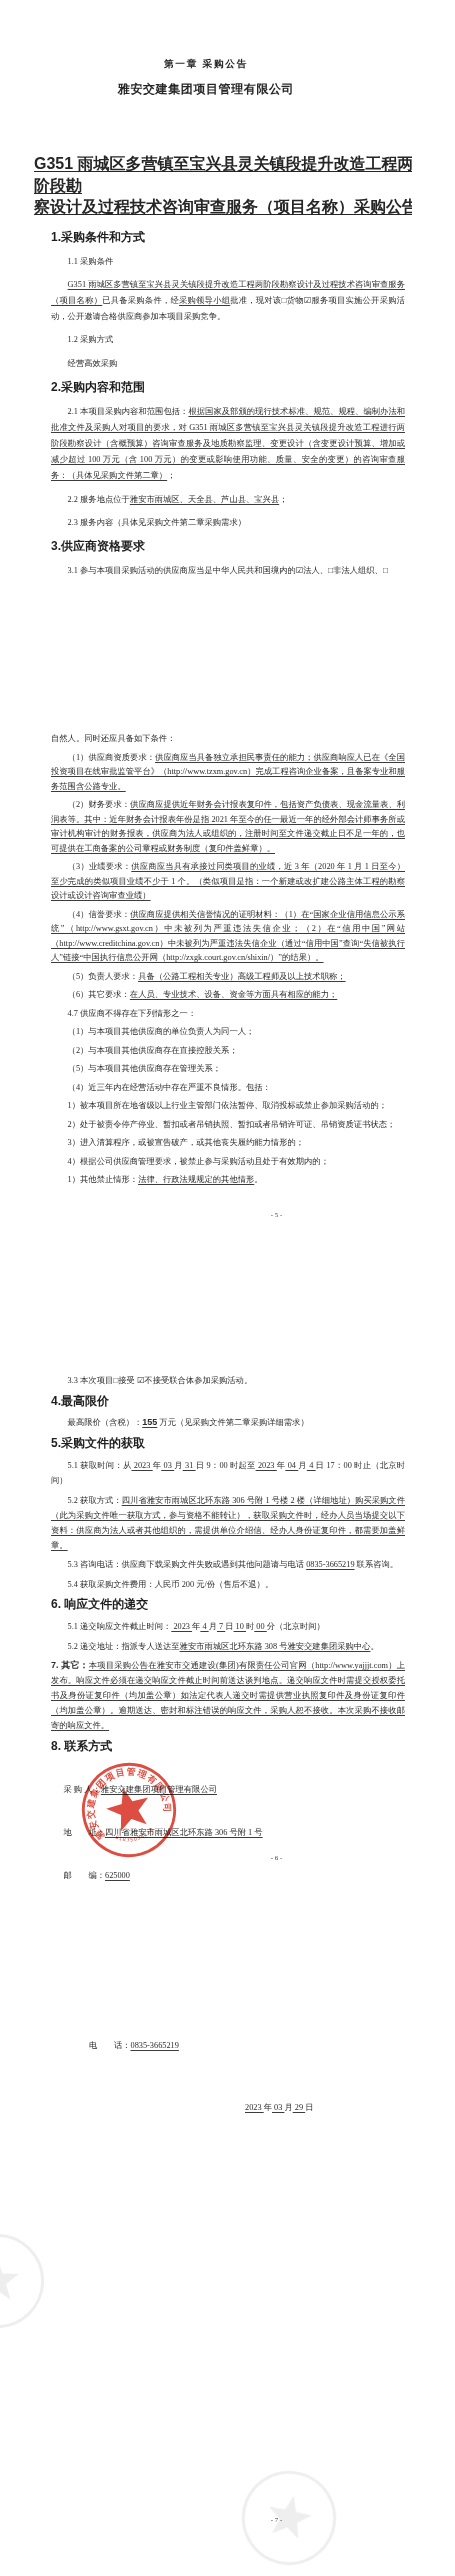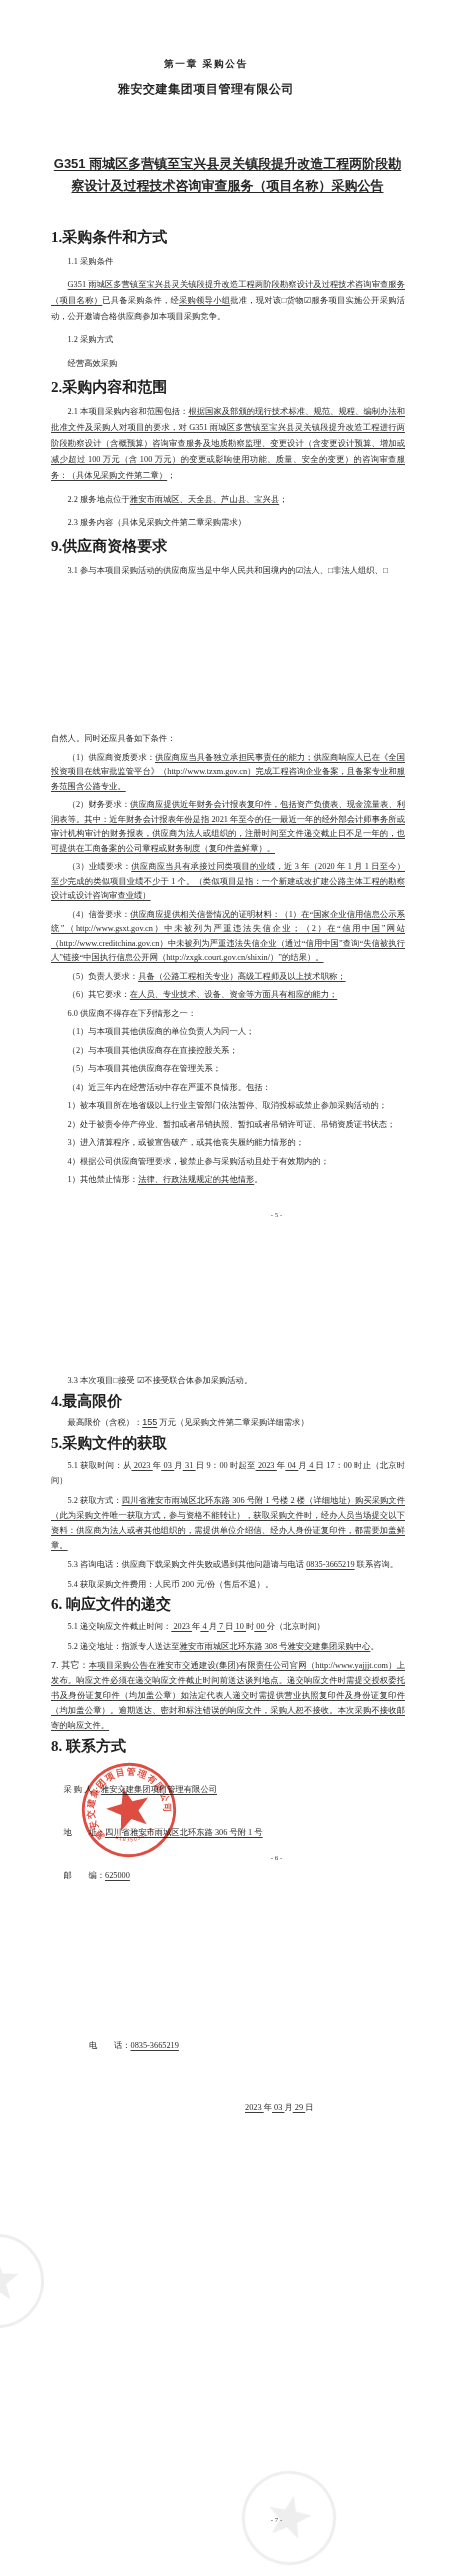--- a/index.html
+++ b/index.html
@@ -1,31 +1,31 @@
 <!DOCTYPE html>
 <html style="font-size:9px"><head>
 <meta charset="utf-8">
 <style>
   html,body{margin:0;padding:0;background:#ffffff;}
   .canvas{position:relative;width:412px;height:2576px;background:#ffffff;overflow:hidden;color:#262626;}
   .chapter{position:absolute;top:58px;left:0;width:100%;text-align:center;
     font-family:"Liberation Sans",sans-serif;font-weight:bold;font-size:9.7px;letter-spacing:1.7px;}
   .company{position:absolute;top:81px;left:0;width:100%;text-align:center;
     font-family:"Liberation Sans",sans-serif;font-weight:bold;font-size:12px;letter-spacing:0.6px;}
-  .doctitle{position:absolute;top:153px;left:34px;width:387px;text-align:center;
-    font-family:"Liberation Sans",sans-serif;font-weight:bold;font-size:13px;line-height:21.6px;}
+  .doctitle{position:absolute;top:153px;left:34px;width:387px;
+    font-family:"Liberation Sans",sans-serif;font-weight:bold;font-size:16px;line-height:21.6px;}
   .doctitle div{text-decoration:underline;text-underline-offset:2.3px;}
   .page{position:absolute;left:51px;width:354px;font-family:"Liberation Serif","DejaVu Serif",serif;
     font-size:8.3px;color:#2b2b2b;}
   .p1{top:224px;} .p2{top:732px;} .p3{top:1373px;}
   .para{text-align:justify;}
   .ind{text-indent:2em;}
   .u{text-decoration:underline;text-underline-offset:1.7px;text-decoration-thickness:0.6px;text-decoration-color:#3c3c3c;}
-  .b{font-family:"Liberation Sans",sans-serif;font-weight:normal;font-size:9px;}
-  .sec{font-family:Liberation Serif, serif;font-weight:bold;font-size:15px;line-height:13.7px;color:#1f1f1f;}
+  .b{font-family:"Liberation Sans",sans-serif;font-weight:bold;font-size:9px;}
+  .sec{font-family:Liberation Sans, sans-serif;font-weight:bold;font-size:12px;line-height:13.7px;color:#1f1f1f;}
   .p1 .blk{line-height:16px;margin-bottom:7.4px;}
   .p1 .sec{margin:4.6px 0 9px;}
   .p2 .blk{line-height:14.5px;margin-bottom:4px;}
   .p3 .blk{line-height:15px;margin-bottom:4.6px;}
   .p3 .sec{margin:5.7px 0 6.8px;}
   .contact{padding-left:12.5px;margin-bottom:5.7px;margin-top:28px;}
   .pageno{position:absolute;left:251px;width:51px;text-align:center;
     font-family:"Liberation Serif",serif;font-size:6.8px;color:#3a3a3a;}
   .abs-line{position:absolute;font-family:"Liberation Serif","DejaVu Serif",serif;font-size:8.3px;color:#2b2b2b;}
   .seal{position:absolute;width:114px;height:114px;mix-blend-mode:multiply;opacity:.88;pointer-events:none;}
@@ -47,32 +47,32 @@
   <div class="page p1">
       <div class="blk sec"><span>1.采购条件和方式</span></div>
       <div class="blk item ind"><span>1.1 采购条件</span></div>
       <div class="blk para ind"><span class="u">G351 雨城区多营镇至宝兴县灵关镇段提升改造工程两阶段勘察设计及过程技术咨询审查服务（项目名称）</span><span>已具备采购条件，经</span><span class="u">采购领导小组</span><span>批准，现对该□货物☑服务项目实施公开采购活动，公开邀请合格供应商参加本项目采购竞争。</span></div>
       <div class="blk item ind"><span>1.2 采购方式</span></div>
       <div class="blk item ind"><span>经营高效采购</span></div>
       <div class="blk sec"><span>2.采购内容和范围</span></div>
       <div class="blk para ind"><span>2.1 本项目采购内容和范围包括：</span><span class="u">根据国家及部颁的现行技术标准、规范、规程、编制办法和批准文件及采购人对项目的要求，对 G351 雨城区多营镇至宝兴县灵关镇段提升改造工程进行两阶段勘察设计（含概预算）咨询审查服务及地质勘察监理、变更设计（含变更设计预算、增加或减少超过 100 万元（含 100 万元）的变更或影响使用功能、质量、安全的变更）的咨询审查服务：（具体见采购文件第二章）</span><span>；</span></div>
       <div class="blk para ind"><span>2.2 服务地点位于</span><span class="u">雅安市雨城区、天全县、芦山县、宝兴县</span><span>；</span></div>
       <div class="blk para ind"><span>2.3 服务内容（具体见采购文件第二章采购需求）</span></div>
-      <div class="blk sec"><span>9.供应商资格要求</span></div>
+      <div class="blk sec"><span>3.供应商资格要求</span></div>
       <div class="blk para ind"><span>3.1 参与本项目采购活动的供应商应当是中华人民共和国境内的☑法人、□非法人组织、□</span></div>
     </div>
   <div class="page p2">
       <div class="blk para"><span>自然人。同时还应具备如下条件：</span></div>
       <div class="blk para ind"><span>（1）供应商资质要求：</span><span class="u">供应商应当具备独立承担民事责任的能力；供应商响应人已在《全国投资项目在线审批监管平台》（http://www.tzxm.gov.cn）完成工程咨询企业备案，且备案专业和服务范围含公路专业。</span></div>
       <div class="blk para ind"><span>（2）财务要求：</span><span class="u">供应商应提供近年财务会计报表复印件，包括资产负债表、现金流量表、利润表等。其中：近年财务会计报表年份是指 2021 年至今的任一最近一年的经外部会计师事务所或审计机构审计的财务报表，供应商为法人或组织的，注册时间至文件递交截止日不足一年的，也可提供在工商备案的公司章程或财务制度（复印件盖鲜章）。</span></div>
       <div class="blk para ind"><span>（3）业绩要求：</span><span class="u">供应商应当具有承接过同类项目的业绩，近 3 年（2020 年 1 月 1 日至今）至少完成的类似项目业绩不少于 1 个。（类似项目是指：一个新建或改扩建公路主体工程的勘察设计或设计咨询审查业绩）</span></div>
       <div class="blk para ind"><span>（4）信誉要求：</span><span class="u">供应商应提供相关信誉情况的证明材料：（1）在“国家企业信用信息公示系统”（http://www.gsxt.gov.cn）中未被列为严重违法失信企业；（2）在“信用中国”网站（http://www.creditchina.gov.cn）中未被列为严重违法失信企业（通过“信用中国”查询“失信被执行人”链接“中国执行信息公开网（http://zxgk.court.gov.cn/shixin/）”的结果）。</span></div>
       <div class="blk para ind"><span>（5）负责人要求：</span><span class="u">具备（公路工程相关专业）高级工程师及以上技术职称；</span></div>
       <div class="blk para ind"><span>（6）其它要求：</span><span class="u">在人员、专业技术、设备、资金等方面具有相应的能力；</span></div>
-      <div class="blk para ind"><span>6.0 供应商不得存在下列情形之一：</span></div>
+      <div class="blk para ind"><span>4.7 供应商不得存在下列情形之一：</span></div>
       <div class="blk item ind"><span>（1）与本项目其他供应商的单位负责人为同一人；</span></div>
       <div class="blk item ind"><span>（2）与本项目其他供应商存在直接控股关系；</span></div>
       <div class="blk item ind"><span>（5）与本项目其他供应商存在管理关系；</span></div>
       <div class="blk item ind"><span>（4）近三年内在经营活动中存在严重不良情形。包括：</span></div>
       <div class="blk item ind"><span>1）被本项目所在地省级以上行业主管部门依法暂停、取消投标或禁止参加采购活动的；</span></div>
       <div class="blk item ind"><span>2）处于被责令停产停业、暂扣或者吊销执照、暂扣或者吊销许可证、吊销资质证书状态；</span></div>
       <div class="blk item ind"><span>3）进入清算程序，或被宣告破产，或其他丧失履约能力情形的；</span></div>
       <div class="blk item ind"><span>4）根据公司供应商管理要求，被禁止参与采购活动且处于有效期内的；</span></div>
       <div class="blk item ind"><span>1）其他禁止情形：</span><span class="u">法律、行政法规规定的其他情形</span><span>。</span></div>
     </div>

